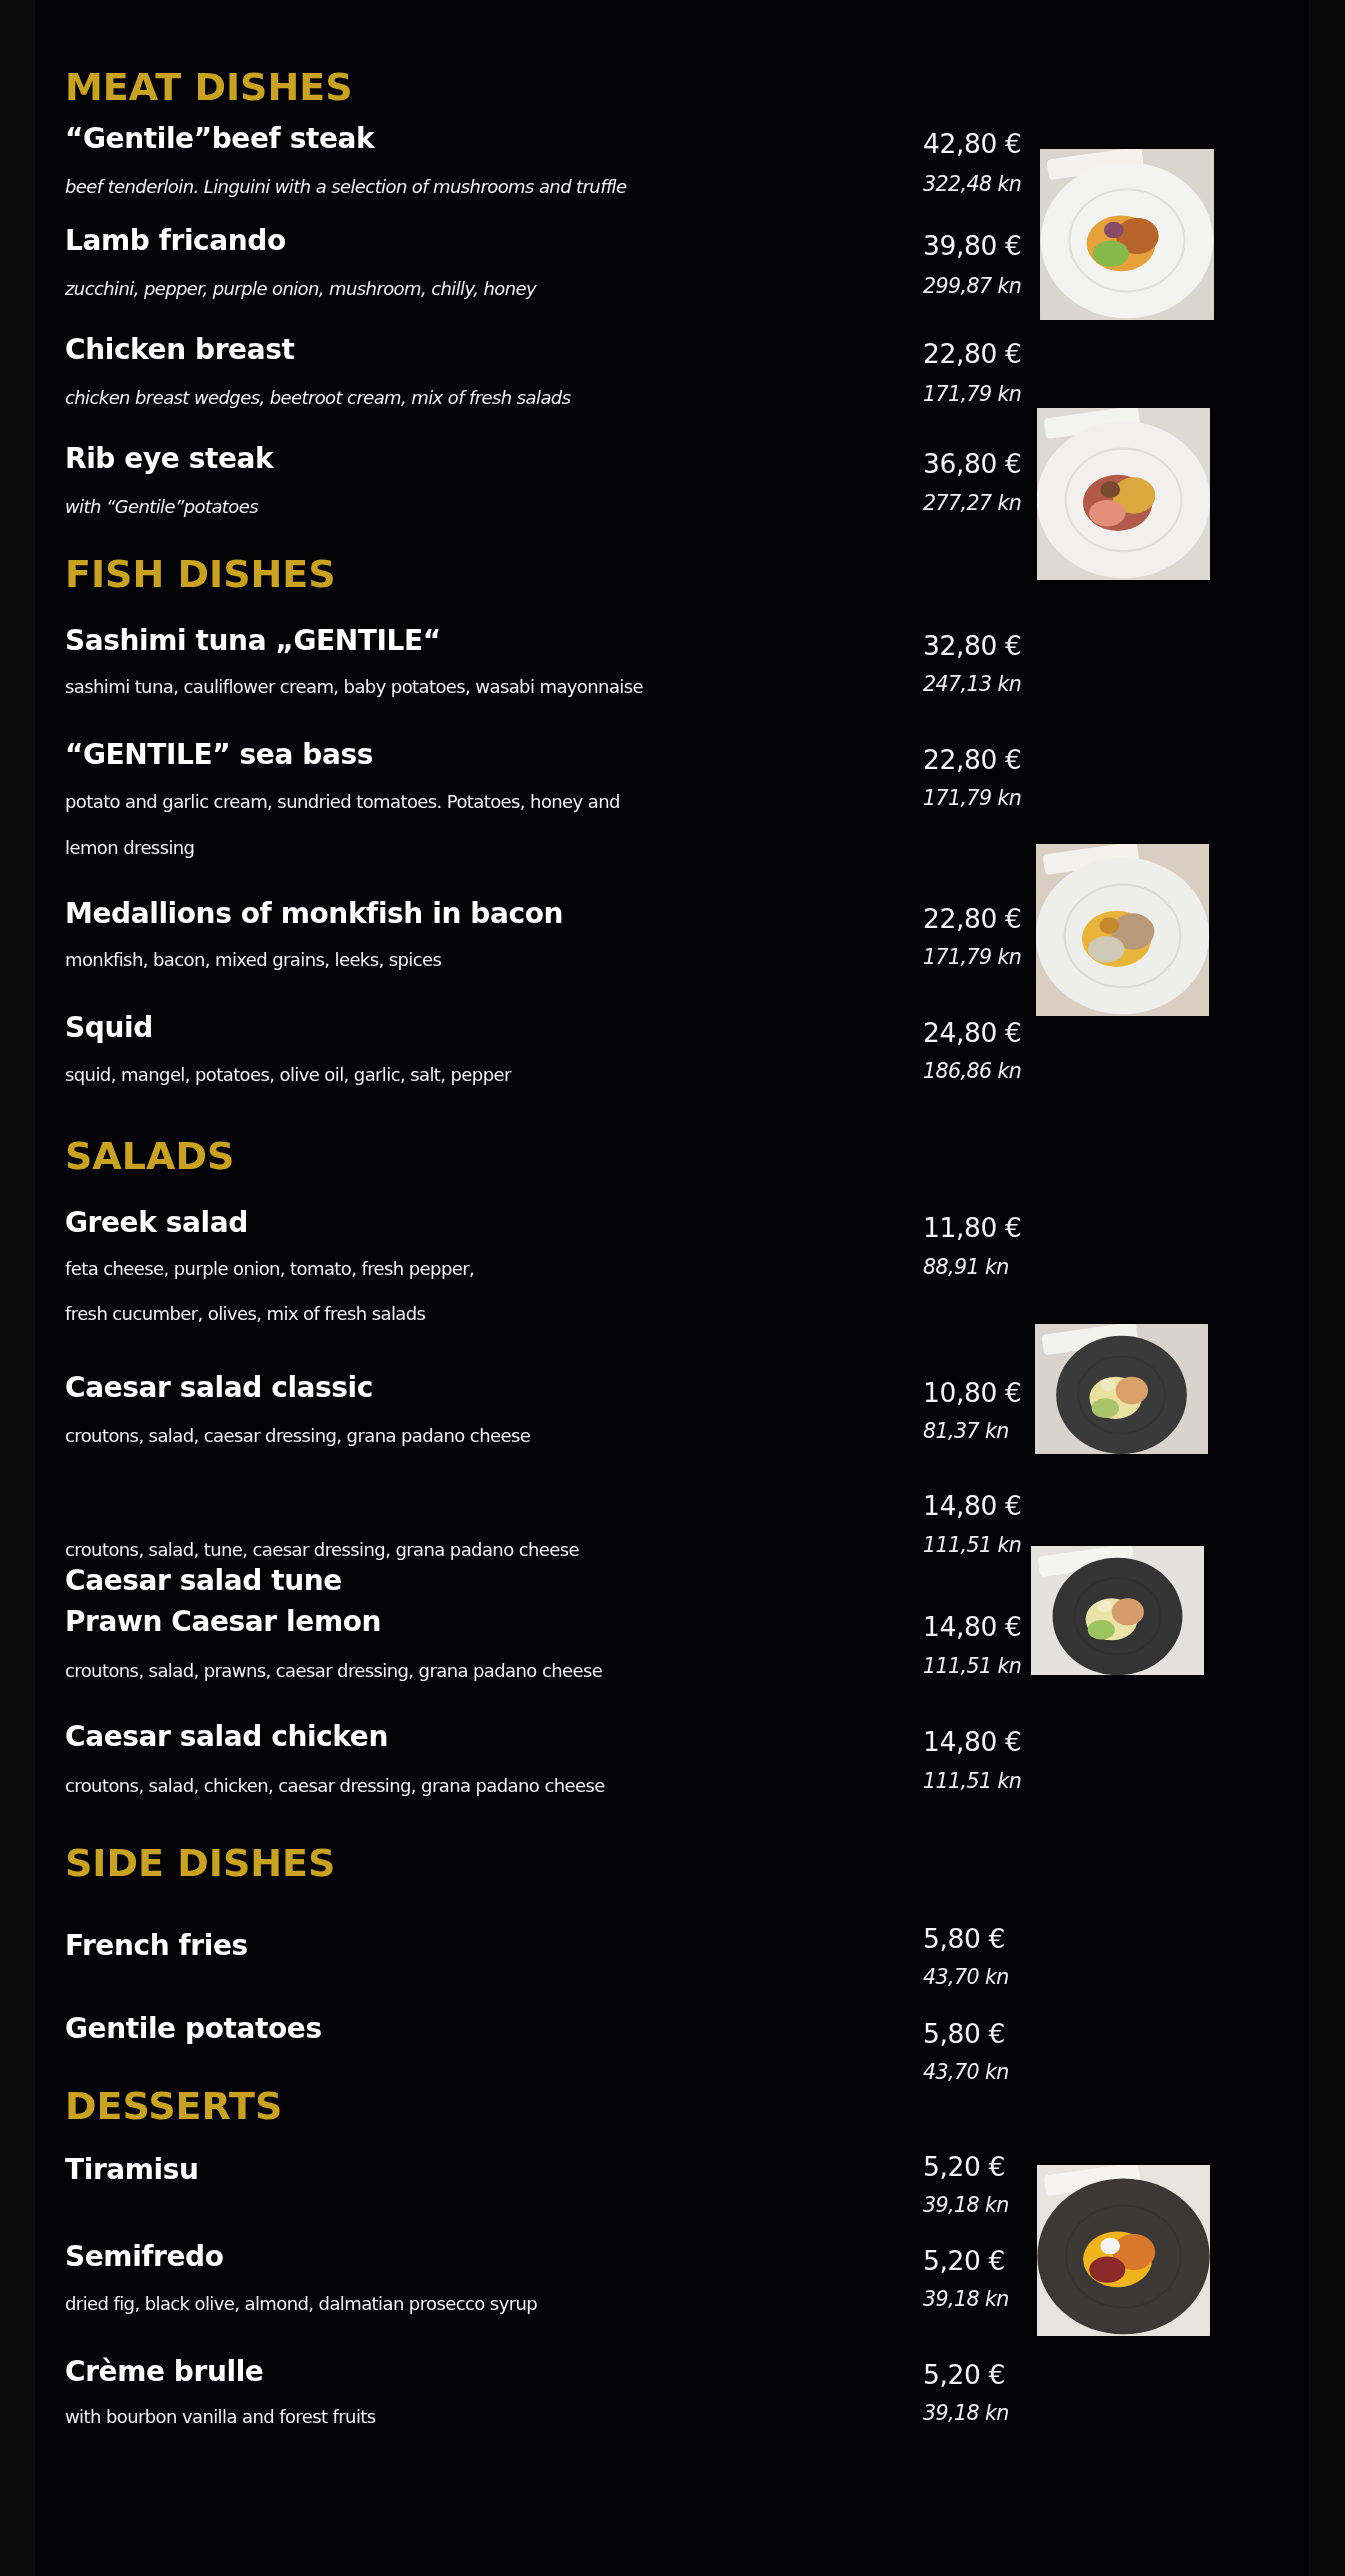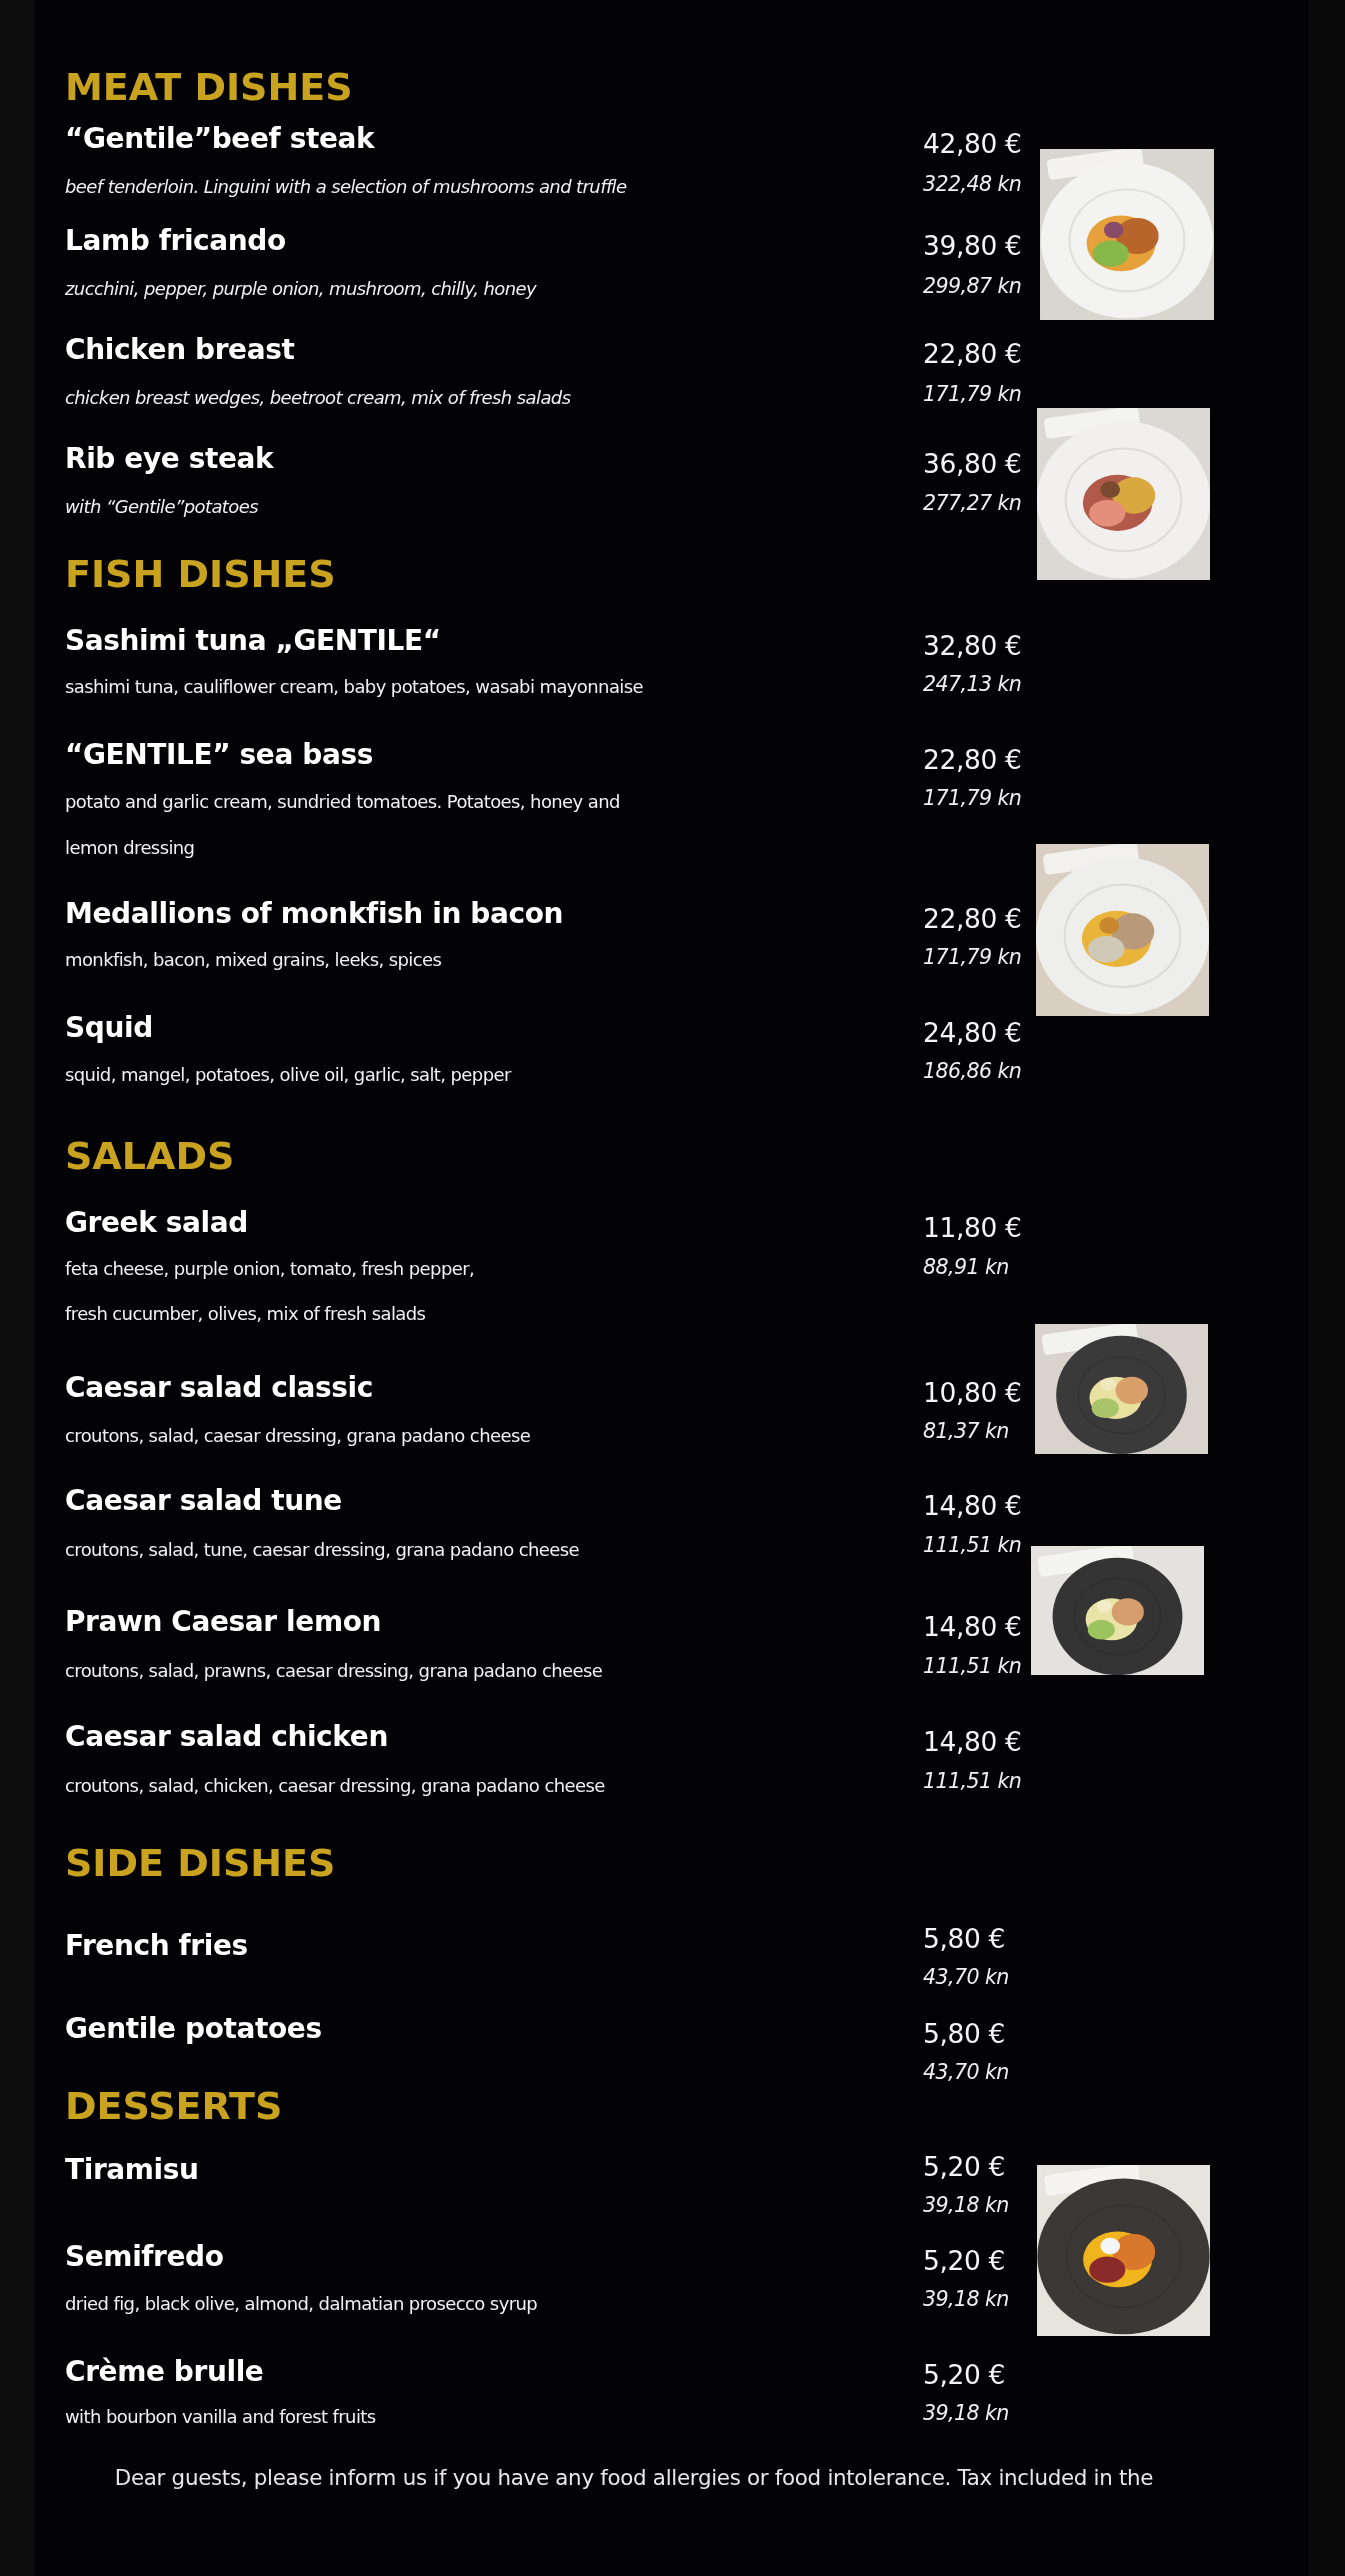--- a/index.html
+++ b/index.html
@@ -108,21 +108,21 @@
       <div class="abs price-eur" style="left: 923px; top: 1215px;">11,80 €</div>
       <div class="abs price-kn" style="left: 923px; top: 1257px;">88,91 kn</div>
     </div>
     <div>
       <div class="abs title" style="left: 65px; top: 1374px;">Caesar salad classic</div>
       <div class="abs desc" style="left: 65px; top: 1427px;">croutons, salad, caesar dressing, grana padano cheese</div>
       <div class="abs price-eur" style="left: 923px; top: 1380px;">10,80 €</div>
       <div class="abs price-kn" style="left: 923px; top: 1421px;">81,37 kn</div>
     </div>
     <div>
-      <div class="abs title" style="left: 65px; top: 1487px;">Caesar salad tune</div>
+      <div class="abs title" style="left: 65px; top: 1567px;">Caesar salad tune</div>
       <div class="abs desc" style="left: 65px; top: 1541px;">croutons, salad, tune, caesar dressing, grana padano cheese</div>
       <div class="abs price-eur" style="left: 923px; top: 1493px;">14,80 €</div>
       <div class="abs price-kn" style="left: 923px; top: 1535px;">111,51 kn</div>
     </div>
     <div>
       <div class="abs title" style="left: 65px; top: 1608px;">Prawn Caesar lemon</div>
       <div class="abs desc" style="left: 65px; top: 1662px;">croutons, salad, prawns, caesar dressing, grana padano cheese</div>
       <div class="abs price-eur" style="left: 923px; top: 1614px;">14,80 €</div>
       <div class="abs price-kn" style="left: 923px; top: 1656px;">111,51 kn</div>
     </div>
@@ -217,15 +217,14 @@
       <ellipse cx="117" cy="124" rx="116.928" ry="105.792" fill="#3b3835"></ellipse>
       <ellipse cx="117" cy="124" rx="77.952" ry="69.0432" fill="#3b3835" stroke="rgba(0,0,0,0.08)" stroke-width="3"></ellipse>
       <ellipse cx="109" cy="128" rx="46.7712" ry="37.8624" fill="#f0b51c"></ellipse>
       <ellipse cx="131" cy="118" rx="28.9536" ry="24.4992" fill="#d9782a"></ellipse>
       <ellipse cx="95" cy="142" rx="24.4992" ry="17.8176" fill="#8a2a2a"></ellipse>
       <ellipse cx="99" cy="110" rx="13.363199999999999" ry="11.136000000000001" fill="#f5f5f5"></ellipse>
     </svg></div>
   </div>
 
 <div class="footer" id="footer" style="top: 2463px;">
-  <div>Dear guests, please inform us if you have any food allergies or food intolerance. Tax included in the</div>
 </div>
 
 
 </body></html>

